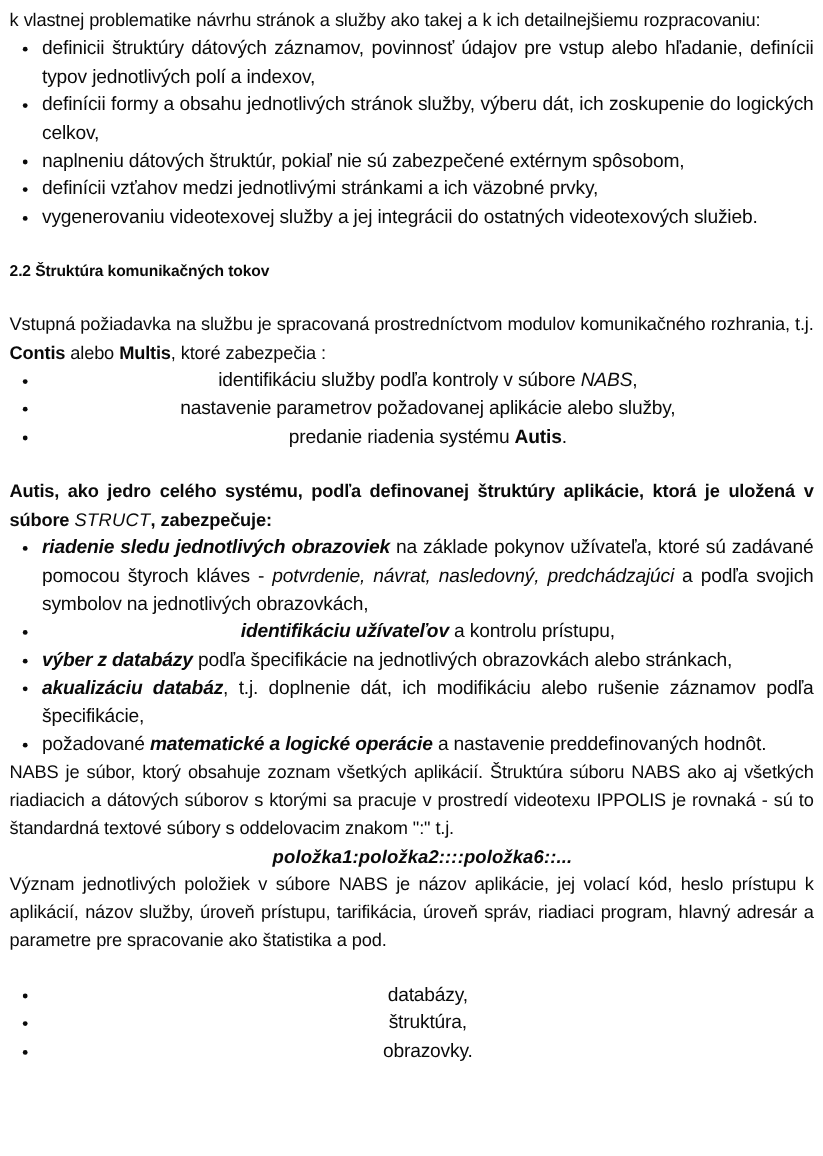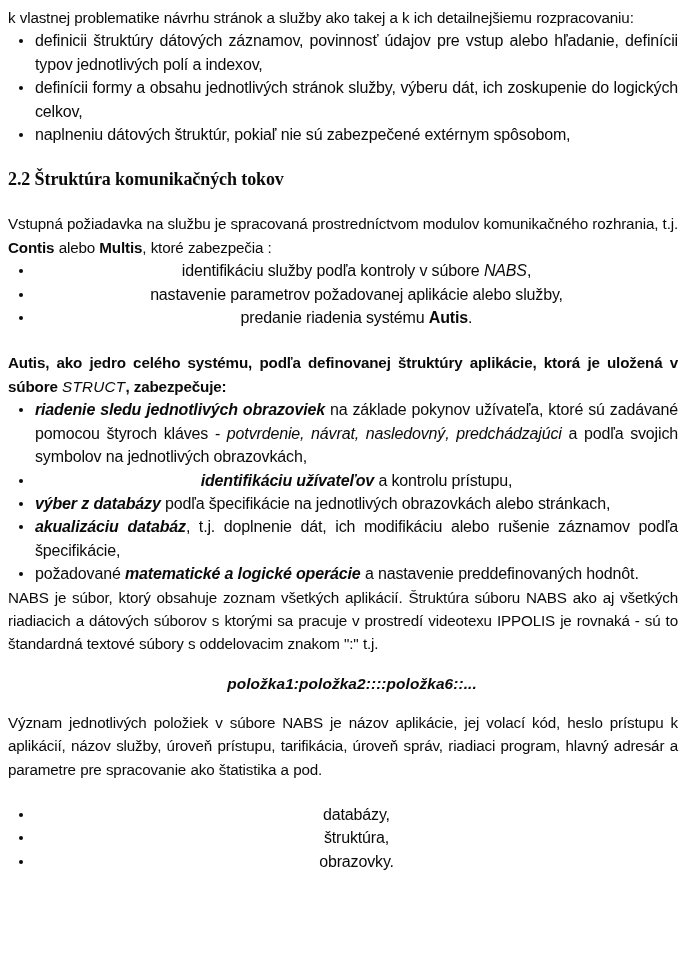--- a/index.html
+++ b/index.html
@@ -61,32 +61,31 @@
     position: absolute;
     left: 11px;
     top: 10px;
     width: 4px;
     height: 4px;
     background: #0a0a0a;
     border-radius: 50%;
   }
   h2.heading {
     margin: 0;
-    font-size: 18px;
+    font-size: 13px;
     line-height: 22px;
     font-weight: bold;
     letter-spacing: -0.1px;
-    font-family: Liberation Serif, serif;
   }
   .spacer-l { height: 22px; }
   b, strong { font-weight: bold; }
   i, em { font-style: italic; }
   .bi { font-weight: bold; font-style: italic; }
   .formula {
-    margin: 16px;
+    margin: 0;
     text-align: center;
     font-size: 15.4px;
     line-height: 23px;
     font-weight: bold;
     font-style: italic;
     letter-spacing: 0.1px;
     padding-left: 18px;
   }
   .structname {
     font-style: italic;
@@ -99,20 +98,22 @@
 
 <div class="page">
   <div class="col">
 
     <p class="para">k vlastnej problematike návrhu stránok a služby ako takej a k ich detailnejšiemu rozpracovaniu:</p>
 
     <ul class="blist">
       <li>definicii štruktúry dátových záznamov, povinnosť údajov pre vstup  alebo hľadanie, definícii typov jednotlivých polí a indexov,</li>
       <li>definícii formy a obsahu jednotlivých stránok služby, výberu dát, ich  zoskupenie do logických celkov,</li>
       <li>naplneniu dátových štruktúr, pokiaľ nie sú zabezpečené extérnym  spôsobom,</li>
+      <li>definícii vzťahov medzi jednotlivými stránkami a ich väzobné prvky,</li>
+      <li>vygenerovaniu videotexovej služby a jej integrácii do ostatných  videotexových služieb.</li>
     </ul>
 
     <div class="spacer-l"></div>
 
     <h2 class="heading">2.2 Štruktúra komunikačných tokov</h2>
 
     <div class="spacer-l"></div>
 
     <p class="para"><span>Vstupná požiadavka na službu je spracovaná prostredníctvom modulov  komunikačného rozhrania, t.j. </span><b>Contis</b><span> alebo </span><b>Multis</b><span>, ktoré zabezpečia :</span></p>
 

